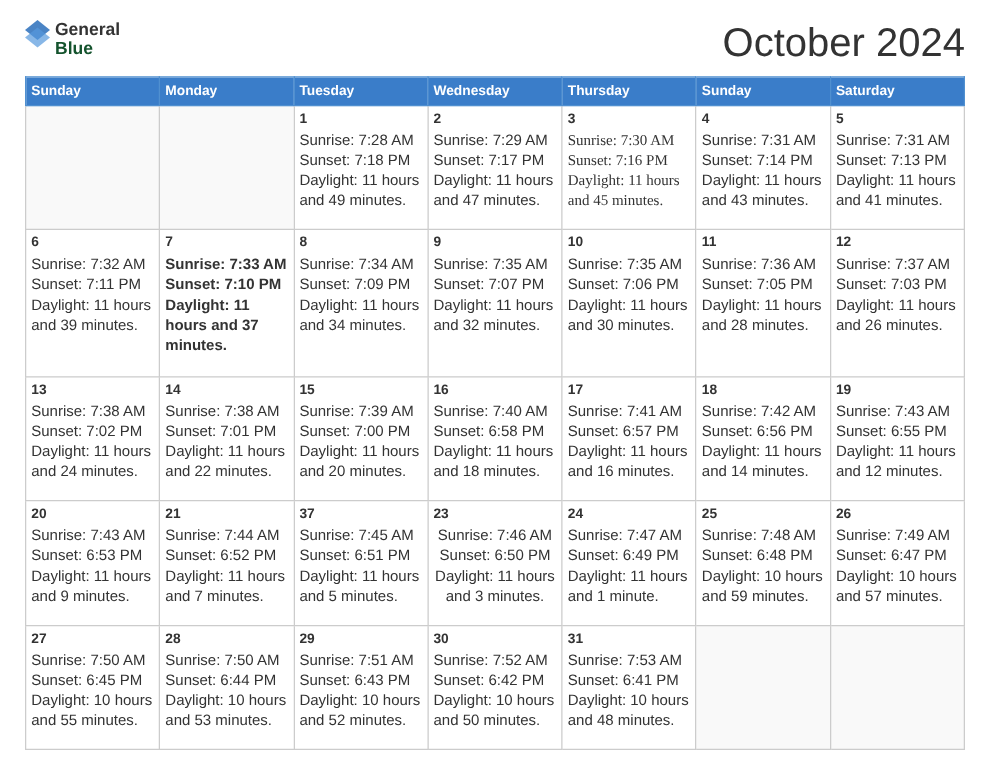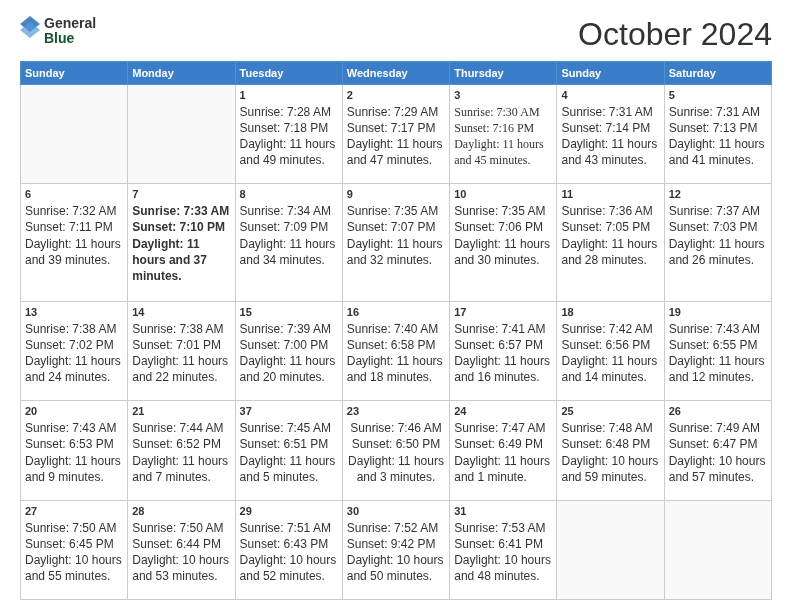--- a/index.html
+++ b/index.html
@@ -314,21 +314,21 @@
           </td>
           <td>
             <span class="day-number">29</span>
             <div class="day-info" style="white-space: pre-line;">Sunrise: 7:51 AM
 Sunset: 6:43 PM
 Daylight: 10 hours and 52 minutes.</div>
           </td>
           <td>
             <span class="day-number">30</span>
             <div class="day-info" style="white-space: pre-line;">Sunrise: 7:52 AM
-Sunset: 9:42 PM
+Sunset: 6:42 PM
 Daylight: 10 hours and 50 minutes.</div>
           </td>
           <td>
             <span class="day-number">31</span>
             <div class="day-info" style="white-space: pre-line;">Sunrise: 7:53 AM
 Sunset: 6:41 PM
 Daylight: 10 hours and 48 minutes.</div>
           </td>
           <td class="empty"></td>
           <td class="empty"></td>

